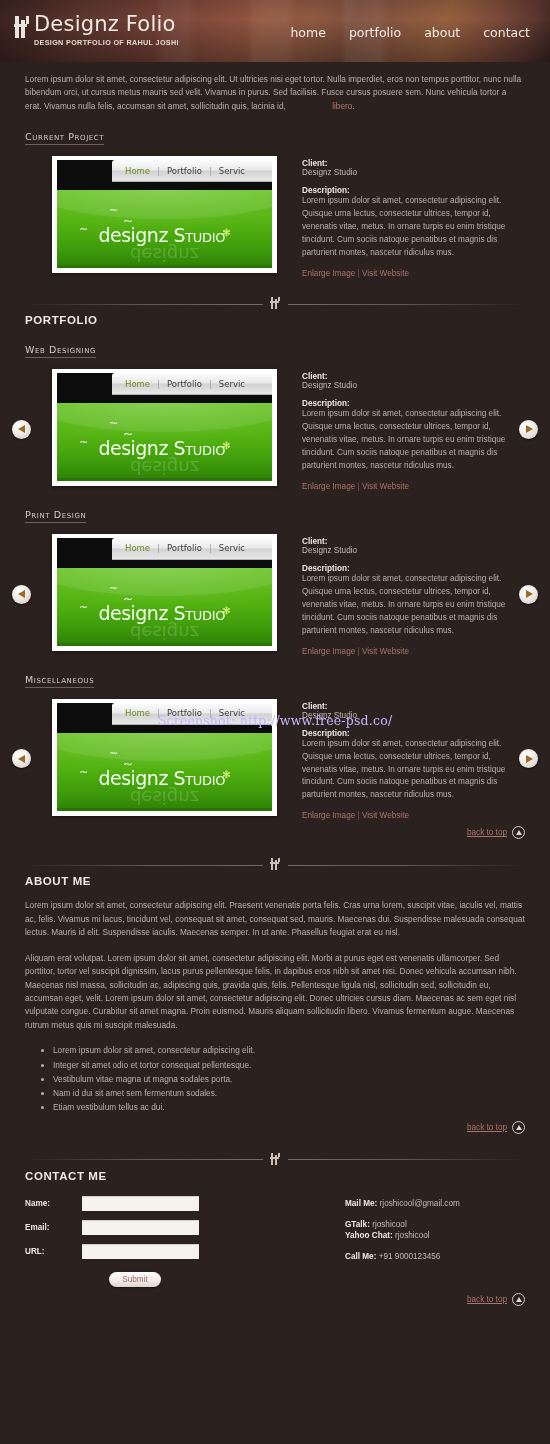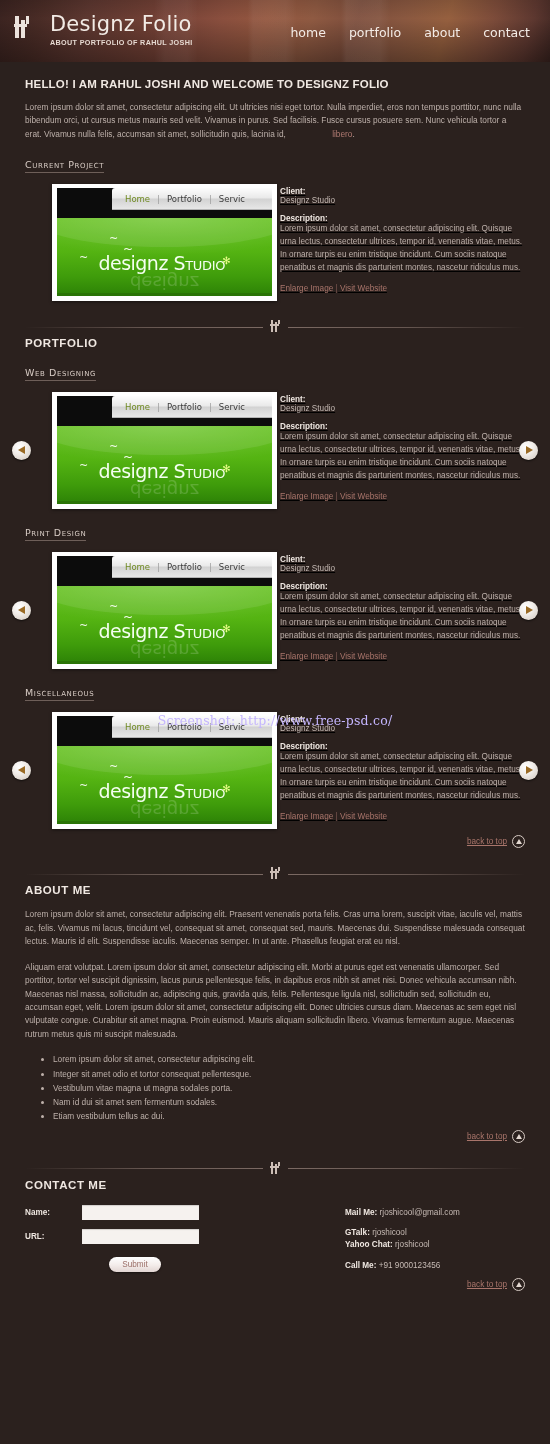--- a/index.html
+++ b/index.html
@@ -30,21 +30,21 @@
       linear-gradient(90deg, rgba(255,255,255,0.00) 0%, rgba(255,255,255,0.00) 28%,
        rgba(255,255,255,0.045) 30%, rgba(255,255,255,0.045) 34%, rgba(255,255,255,0.00) 36%,
        rgba(255,255,255,0.00) 45%, rgba(255,255,255,0.05) 46%, rgba(255,255,255,0.05) 52%,
        rgba(255,255,255,0.00) 54%, rgba(255,255,255,0.00) 62%,
        rgba(255,255,255,0.06) 63%, rgba(255,255,255,0.06) 69%, rgba(255,255,255,0.00) 71%,
        rgba(255,255,255,0.00) 100%);
     pointer-events: none;
   }
   .logo-wrap {
     position: absolute; left: 14px; top: 14px;
-    display: flex; align-items: flex-start; gap: 19px; z-index: 2;
+    display: flex; align-items: flex-start; gap: 3px; z-index: 2;
   }
   .logo-mark { width: 17px; height: 26px; position: relative; flex: 0 0 auto; margin-top: 2px; }
   .logo-mark .bar1 { position:absolute; left:1px; top:0; width:4px; height:22px; background:#ece3dd; }
   .logo-mark .bar2 { position:absolute; left:7px; top:4px; width:4px; height:18px; background:#ece3dd; }
   .logo-mark .bar3 { position:absolute; left:0px; top:8px; width:13px; height:3px; background:#ece3dd; }
   .logo-mark .bar4 { position:absolute; left:12px; top:0px; width:3px; height:8px; background:#ece3dd; }
   .logo-text-block { line-height: 1; }
   .logo-title {
     font-size: 21px; color: #f2ebe5; letter-spacing: 0.2px;
     font-weight: 400; font-family: "DejaVu Sans", sans-serif;
@@ -144,21 +144,21 @@
   }
   .birds { position: absolute; left: 20px; top: 14px; z-index: 3; }
   .birds span {
     position: absolute; color: #ffffff; font-size: 9px; opacity: 0.92;
     font-family: "DejaVu Sans", sans-serif;
   }
   .birds .b1 { left: 32px; top: 0px; font-size: 11px; }
   .birds .b2 { left: 46px; top: 10px; font-size: 12px; }
   .birds .b3 { left: 2px;  top: 19px; font-size: 11px; }
 
-  .meta { flex: 1; padding-left: 3px; padding-top: 3px; text-decoration: underline; }
+  .meta { flex: 1; padding-left: 25px; padding-top: 3px; }
   .meta .lbl { color: #efe7e1; font-size: 8.2px; font-weight: bold; }
   .meta .val { color: #c6bab4; font-size: 8.2px; margin-bottom: 9px; }
   .meta .desc { color: #bdb0aa; font-size: 8.2px; line-height: 1.58; }
   .meta .links { margin-top: 9px; font-size: 8.2px; color: #8d6158; }
   .meta .links a { color: #a9756b; text-decoration: none; }
   .meta .links .pipe { color: #7d5851; }
 
   
   .arrow {
     position: absolute; width: 19px; height: 19px; border-radius: 50%;
@@ -260,35 +260,34 @@
 <div class="header">
   <div class="logo-wrap">
     <div class="logo-mark">
       <div class="bar1"></div>
         <div class="bar2"></div>
         <div class="bar3"></div>
         <div class="bar4"></div>
     </div>
     <div class="logo-text-block">
       <div class="logo-title">Designz Folio</div>
-      <div class="logo-sub">ABOUT PORTFOLIO OF RAHUL JOSHI</div>
+      <div class="logo-sub">DESIGN PORTFOLIO OF RAHUL JOSHI</div>
     </div>
   </div>
   <div class="topnav">
     <a href="#">home</a>
     <a href="#">portfolio</a>
     <a href="#">about</a>
     <a href="#">contact</a>
   </div>
 </div>
 
 <div class="page">
 
   
-  <div class="hello">HELLO! I AM RAHUL JOSHI AND WELCOME TO DESIGNZ FOLIO</div>
   <p class="intro"><span>Lorem ipsum dolor sit amet, consectetur adipiscing elit. Ut ultricies nisi eget tortor. Nulla imperdiet, eros non tempus porttitor, nunc nulla bibendum orci, ut cursus metus mauris sed velit. Vivamus in purus. Sed facilisis. Fusce cursus posuere sem. Nunc vehicula tortor a erat. Vivamus nulla felis, accumsan sit amet, sollicitudin quis, lacinia id, </span><a href="#">libero</a><span>.</span></p>
 
   
   <div class="sec-head-small">Current Project</div>
 
   <div class="project">
     <div class="shot-wrap">
       <div class="shot">
         <div class="shot-inner">
           <div class="shot-topbar">
@@ -538,20 +537,24 @@
   
   <div class="sec-head-big">CONTACT ME</div>
 
   <div class="contact-row">
     <div class="contact-form">
       <div class="frow">
         <label>Name:</label>
         <input type="text" value="" style="">
       </div>
       <div class="frow">
+        <label>Email:</label>
+        <input type="text" value="" style="">
+      </div>
+      <div class="frow">
         <label>URL:</label>
         <input type="text" value="" style="">
       </div>
       <div class="submit-wrap">
         <button class="submit-btn">Submit</button>
       </div>
     </div>
 
     <div class="contact-info">
       <div>

